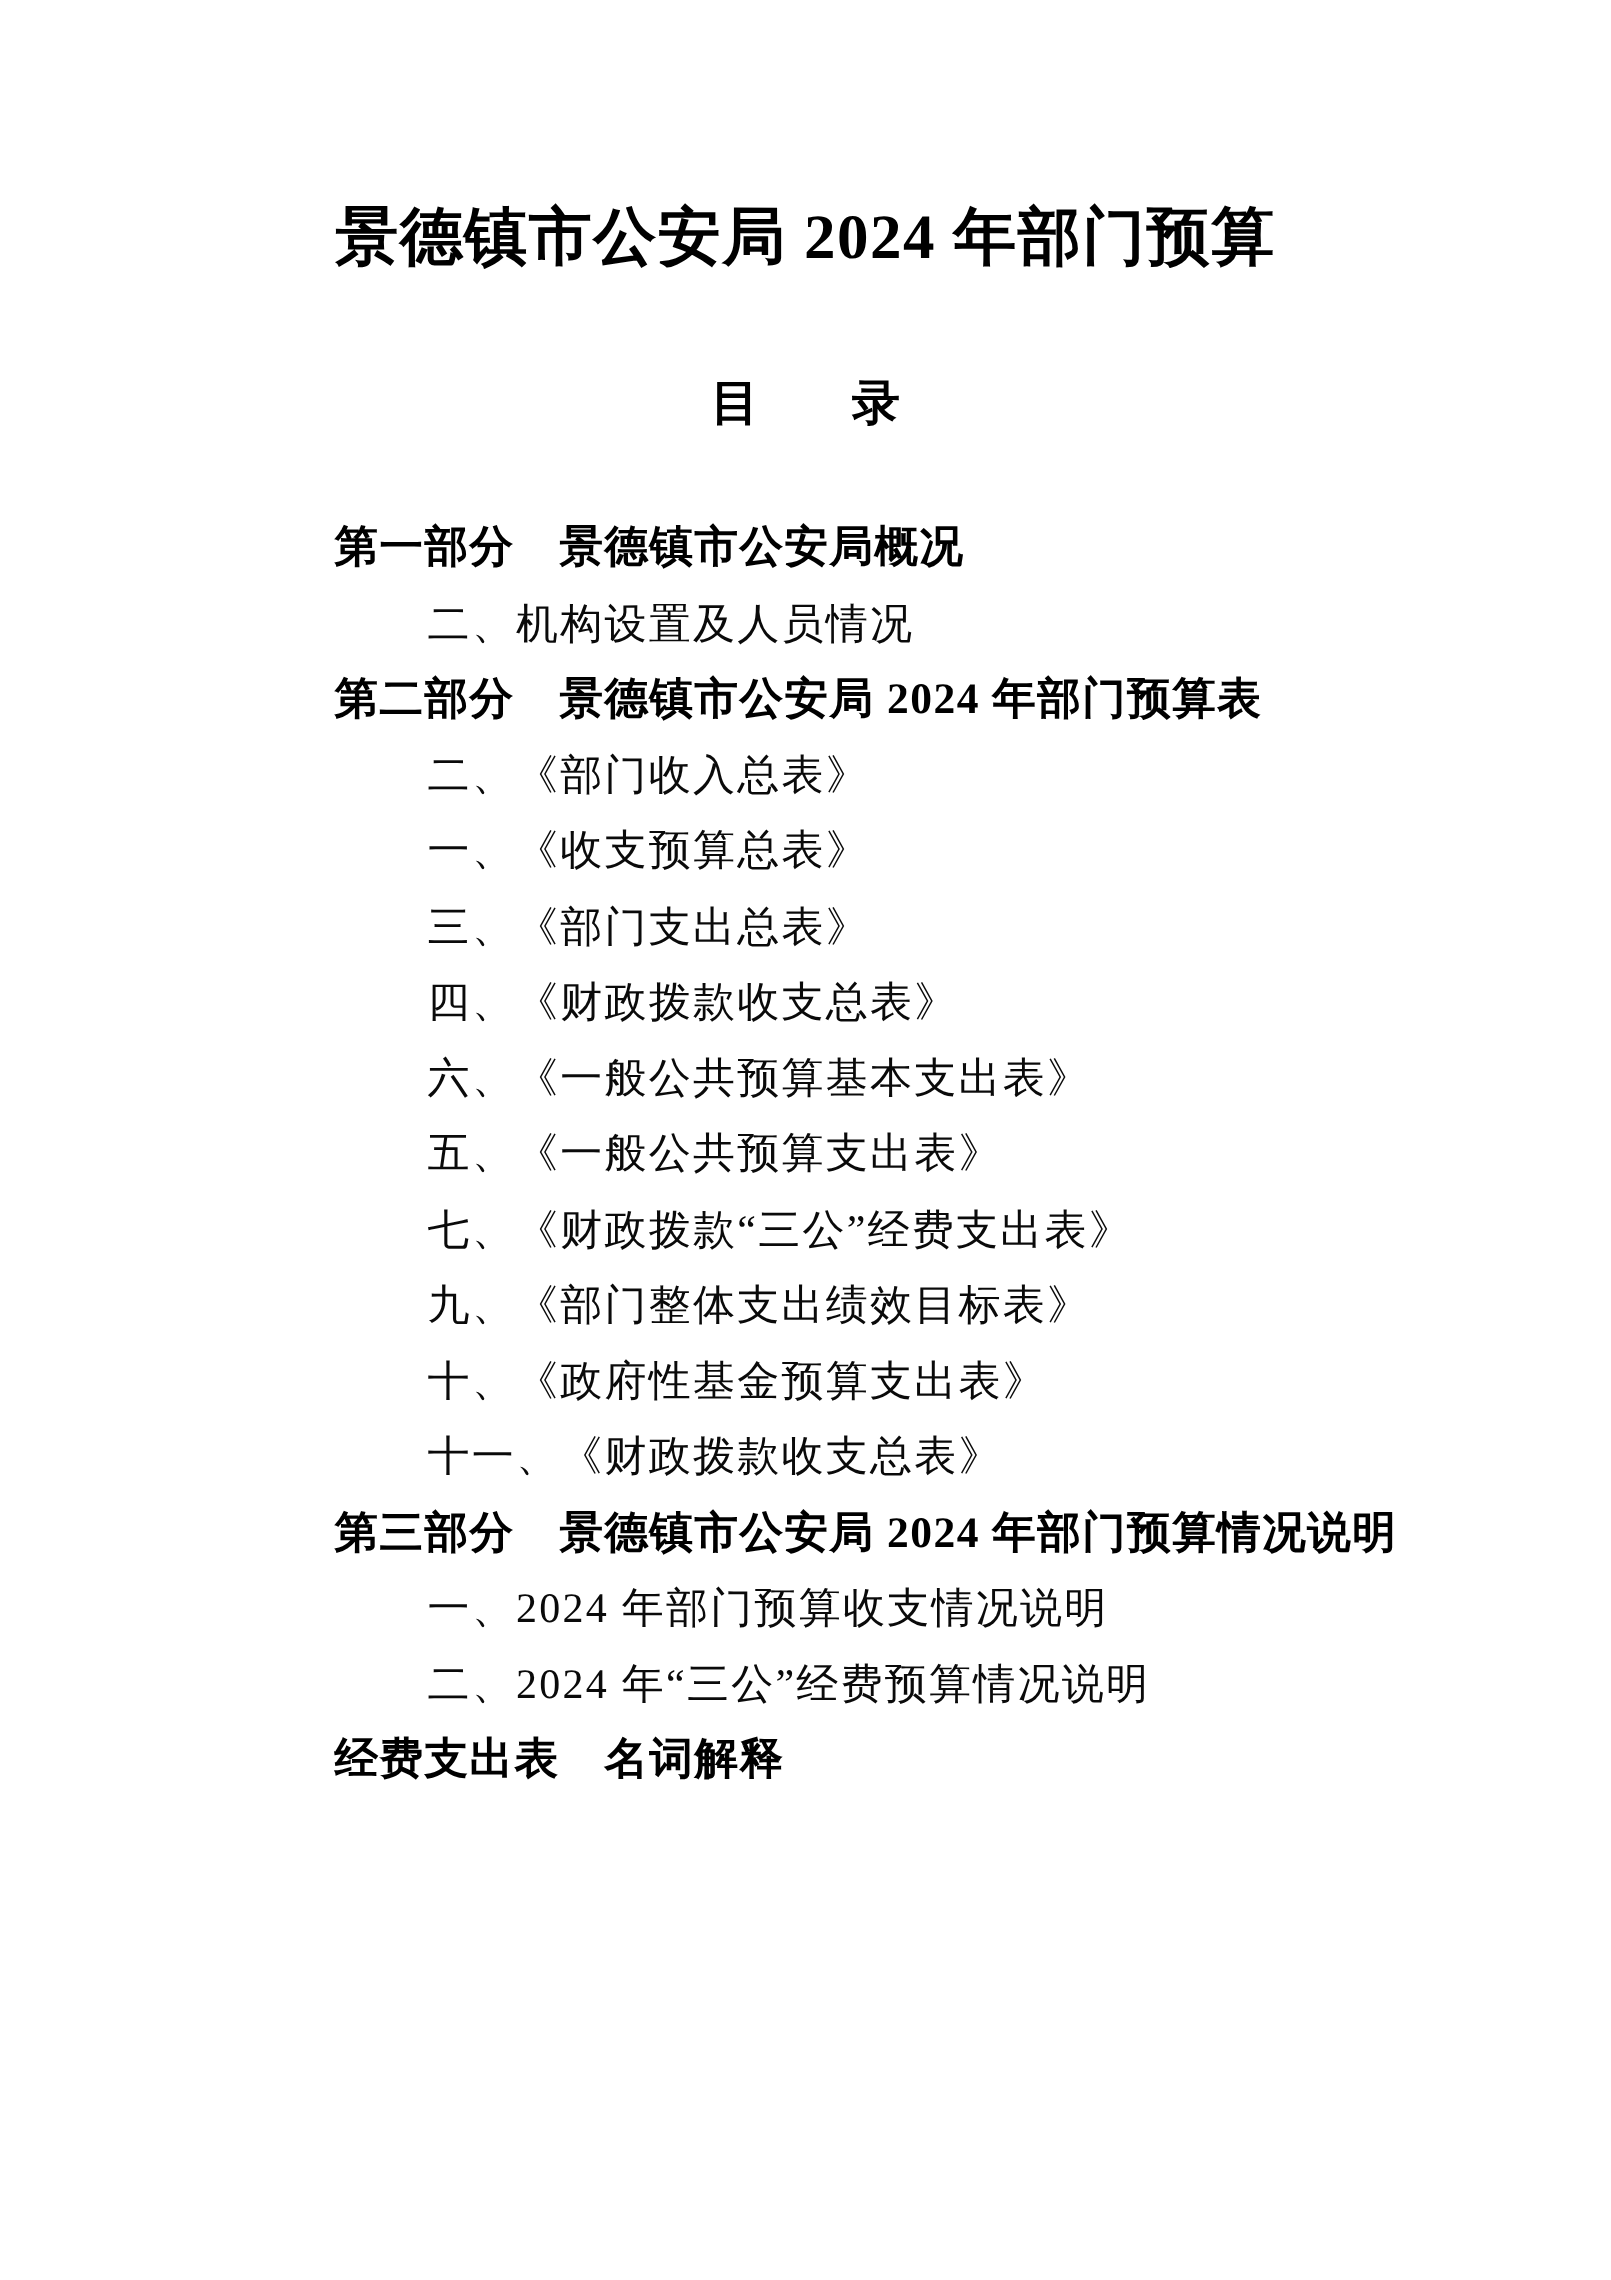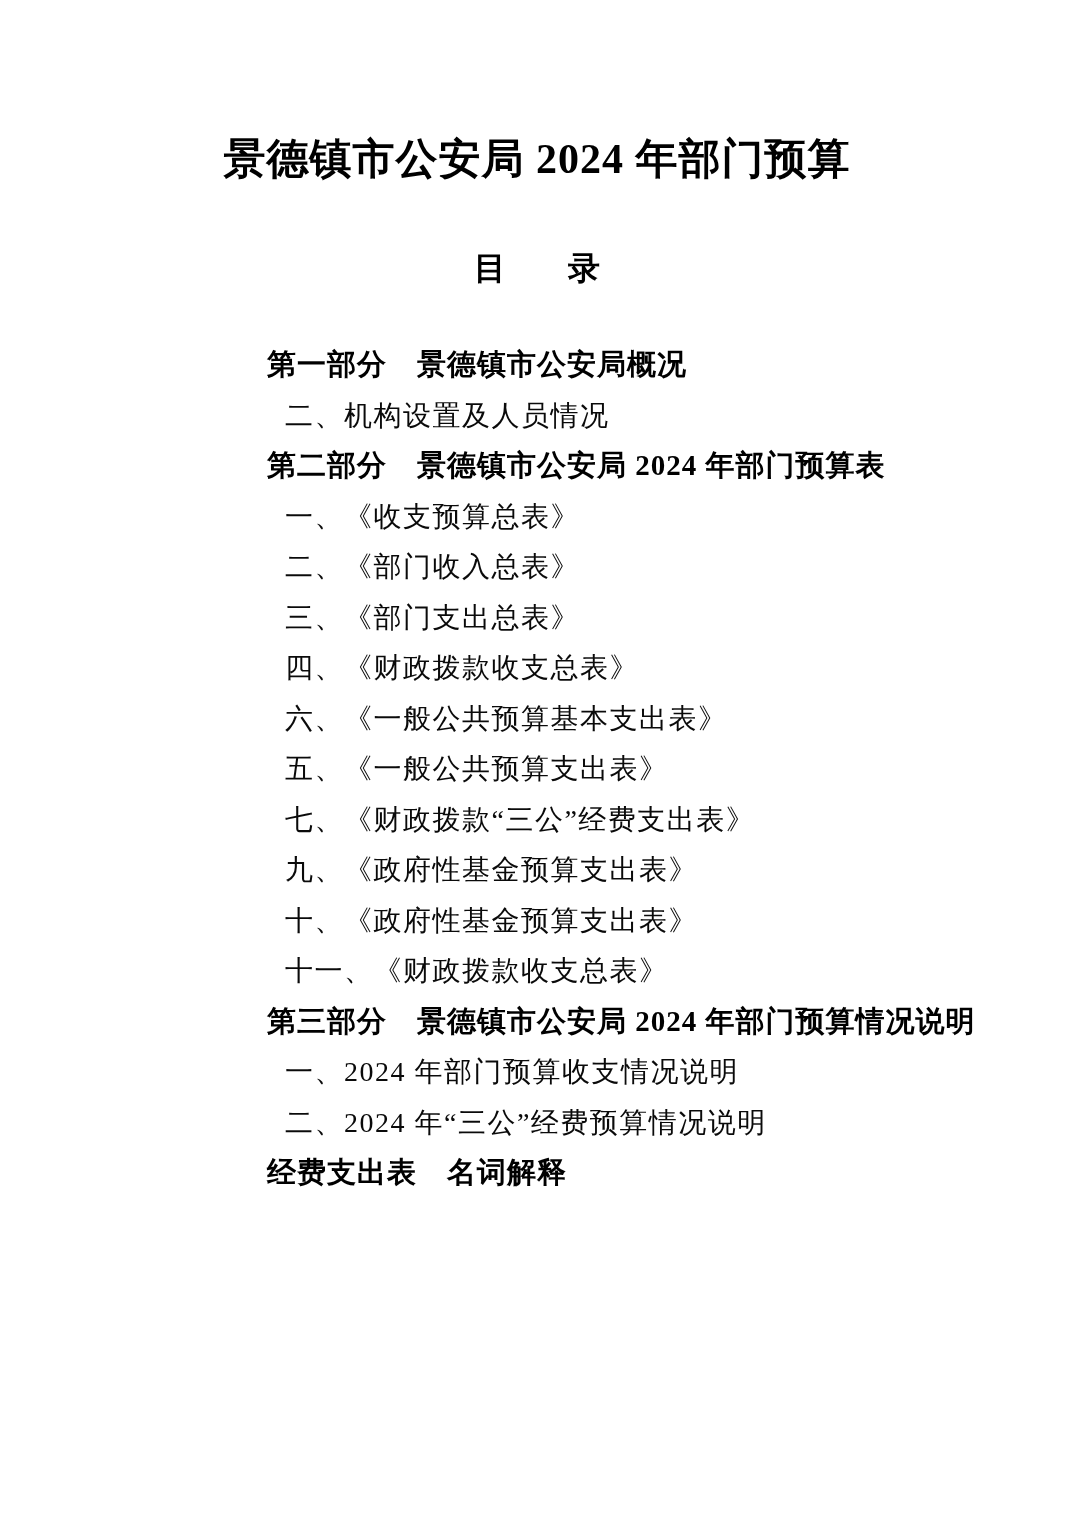--- a/index.html
+++ b/index.html
@@ -51,21 +51,20 @@
   }
   .toc-row.item-row {
     padding-left: 285px;
   }
   .part-label, .part-heading {
     font-family: "Liberation Serif", "DejaVu Serif", sans-serif;
     font-weight: bold;
     font-size: 29px;
     letter-spacing: 1px;
     color: #000000;
-    margin-left: 44px;
   }
   .part-heading { margin-left: 30px; }
   .item-text {
     font-family: "Liberation Serif", "DejaVu Serif", serif;
     font-size: 28px;
     letter-spacing: 1.5px;
     color: #0a0a0a;
   }
 </style>
 </head>
@@ -87,42 +86,42 @@
     </div>
     <div class="toc-row item-row">
       <span class="item-text">二、机构设置及人员情况</span>
     </div>
 
     <div class="toc-row">
       <span class="part-label">第二部分</span>
       <span class="part-heading">景德镇市公安局 2024 年部门预算表</span>
     </div>
     <div class="toc-row item-row">
-      <span class="item-text">一、《收支预算总表》</span>
+      <span class="item-text">二、《部门收入总表》</span>
     </div>
     <div class="toc-row item-row">
-      <span class="item-text">二、《部门收入总表》</span>
+      <span class="item-text">一、《收支预算总表》</span>
     </div>
     <div class="toc-row item-row">
       <span class="item-text">三、《部门支出总表》</span>
     </div>
     <div class="toc-row item-row">
       <span class="item-text">四、《财政拨款收支总表》</span>
     </div>
     <div class="toc-row item-row">
       <span class="item-text">六、《一般公共预算基本支出表》</span>
     </div>
     <div class="toc-row item-row">
       <span class="item-text">五、《一般公共预算支出表》</span>
     </div>
     <div class="toc-row item-row">
       <span class="item-text">七、《财政拨款“三公”经费支出表》</span>
     </div>
     <div class="toc-row item-row">
-      <span class="item-text">九、《政府性基金预算支出表》</span>
+      <span class="item-text">九、《部门整体支出绩效目标表》</span>
     </div>
     <div class="toc-row item-row">
       <span class="item-text">十、《政府性基金预算支出表》</span>
     </div>
     <div class="toc-row item-row">
       <span class="item-text">十一、《财政拨款收支总表》</span>
     </div>
 
     <div class="toc-row">
       <span class="part-label">第三部分</span>

